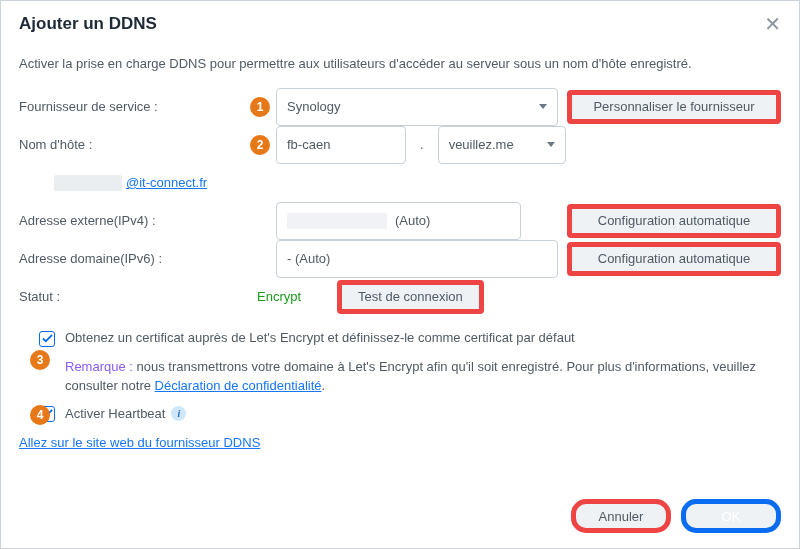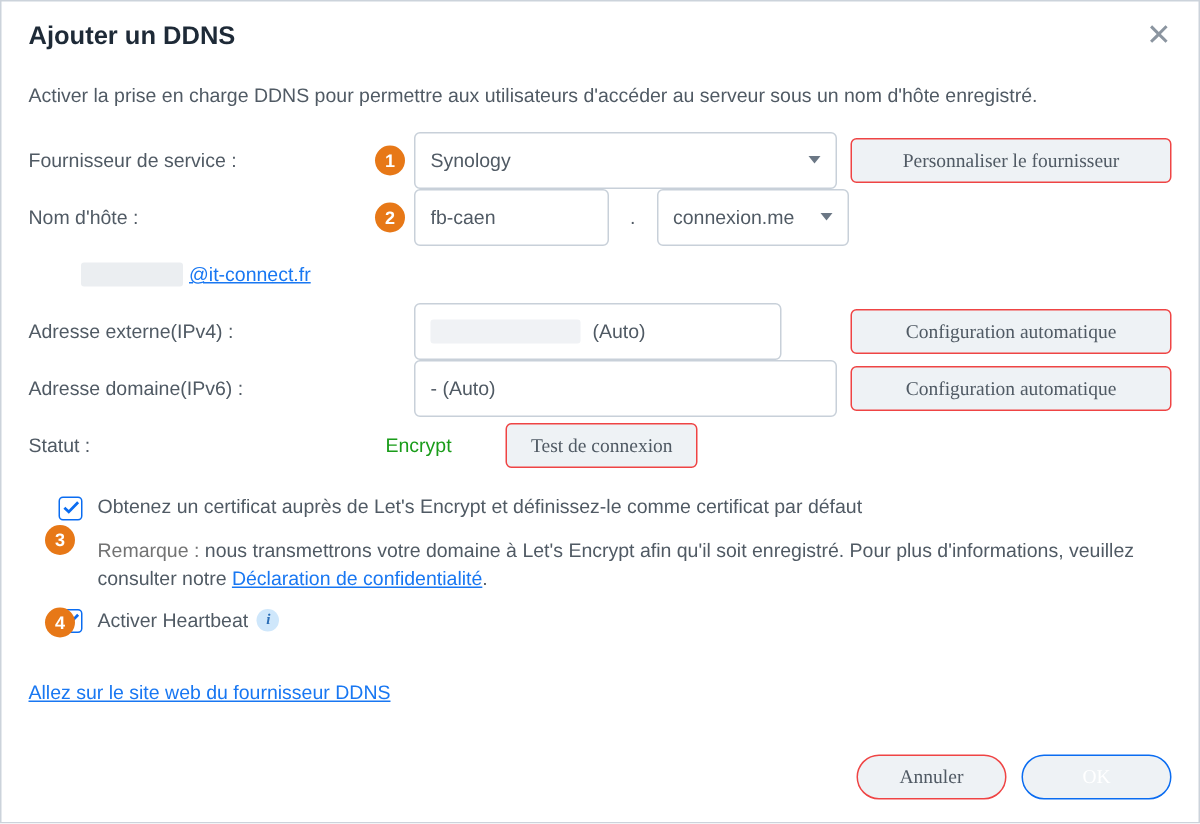--- a/index.html
+++ b/index.html
@@ -115,33 +115,32 @@
     padding: 0;
     background: transparent;
   }
   .caret {
     width: 0; height: 0;
     border-left: 4px solid transparent;
     border-right: 4px solid transparent;
     border-top: 5px solid #6b7785;
   }
   .btn {
-    border: 1px solid #ef4444;
+    border: 5px solid #ef4444;
     background: #eef2f5;
     border-radius: 4px;
     height: 30px;
     padding: 12px 16px;
     display: inline-flex;
     align-items: center;
     justify-content: center;
     font-size: 13px;
     color: #505a64;
     cursor: pointer;
     white-space: nowrap;
-    font-family: Liberation Serif, serif;
   }
   .btn-primary {
     background: #0a6cf1;
     border-color: #0a6cf1;
     color: #fff;
   }
   .link {
     color: #1877f2;
     text-decoration: underline;
     cursor: pointer;
@@ -169,39 +168,39 @@
     margin-right: 10px;
     margin-top: 1px;
     cursor: pointer;
     flex-shrink: 0;
   }
   .checkbox svg { width: 11px; height: 11px; }
   .note {
     margin: 10px 0 10px 26px;
     line-height: 1.5;
   }
-  .note .lbl { color: #737373; text-align: center; }
+  .note .lbl { color: #8b5cf6; text-align: center; }
   .info-icon {
     width: 15px;
     height: 15px;
     border-radius: 50%;
     background: #cfe7fb;
     color: #2a6db6;
     font-size: 10px;
     font-weight: bold;
     display: inline-flex;
     align-items: center;
     justify-content: center;
     margin-left: 6px;
     font-style: italic;
     font-family: Georgia, serif;
   }
   .provider-link {
     display: inline-block;
-    margin-top: 32px;
+    margin-top: 13px;
   }
   .footer {
     padding: 10px 18px 15px;
     display: flex;
     justify-content: flex-end;
     gap: 10px;
     border-top: 0;
   }
   .footer .btn, .footer .btn-primary {
     min-width: 100px;
@@ -255,21 +254,21 @@
     
     <div class="form-row">
       <div class="label-col">Nom d'hôte :</div>
       <div class="badge">2</div>
       <div class="ctl-col">
         <div class="textin" style="width:130px">
           <input type="text" value="fb-caen" style="">
         </div>
         <span class="dot">.</span>
         <div class="select" style="width:128px">
-          <span>connexion.me</span>
+          <span>veuillez.me</span>
           <span class="caret"></span>
         </div>
       </div>
     </div>
 
     
     <div class="form-row">
       <div class="ctl-col">
         <span class="masked"></span>
         <span class="link" style="margin-left:-6px">@it-connect.fr</span>

